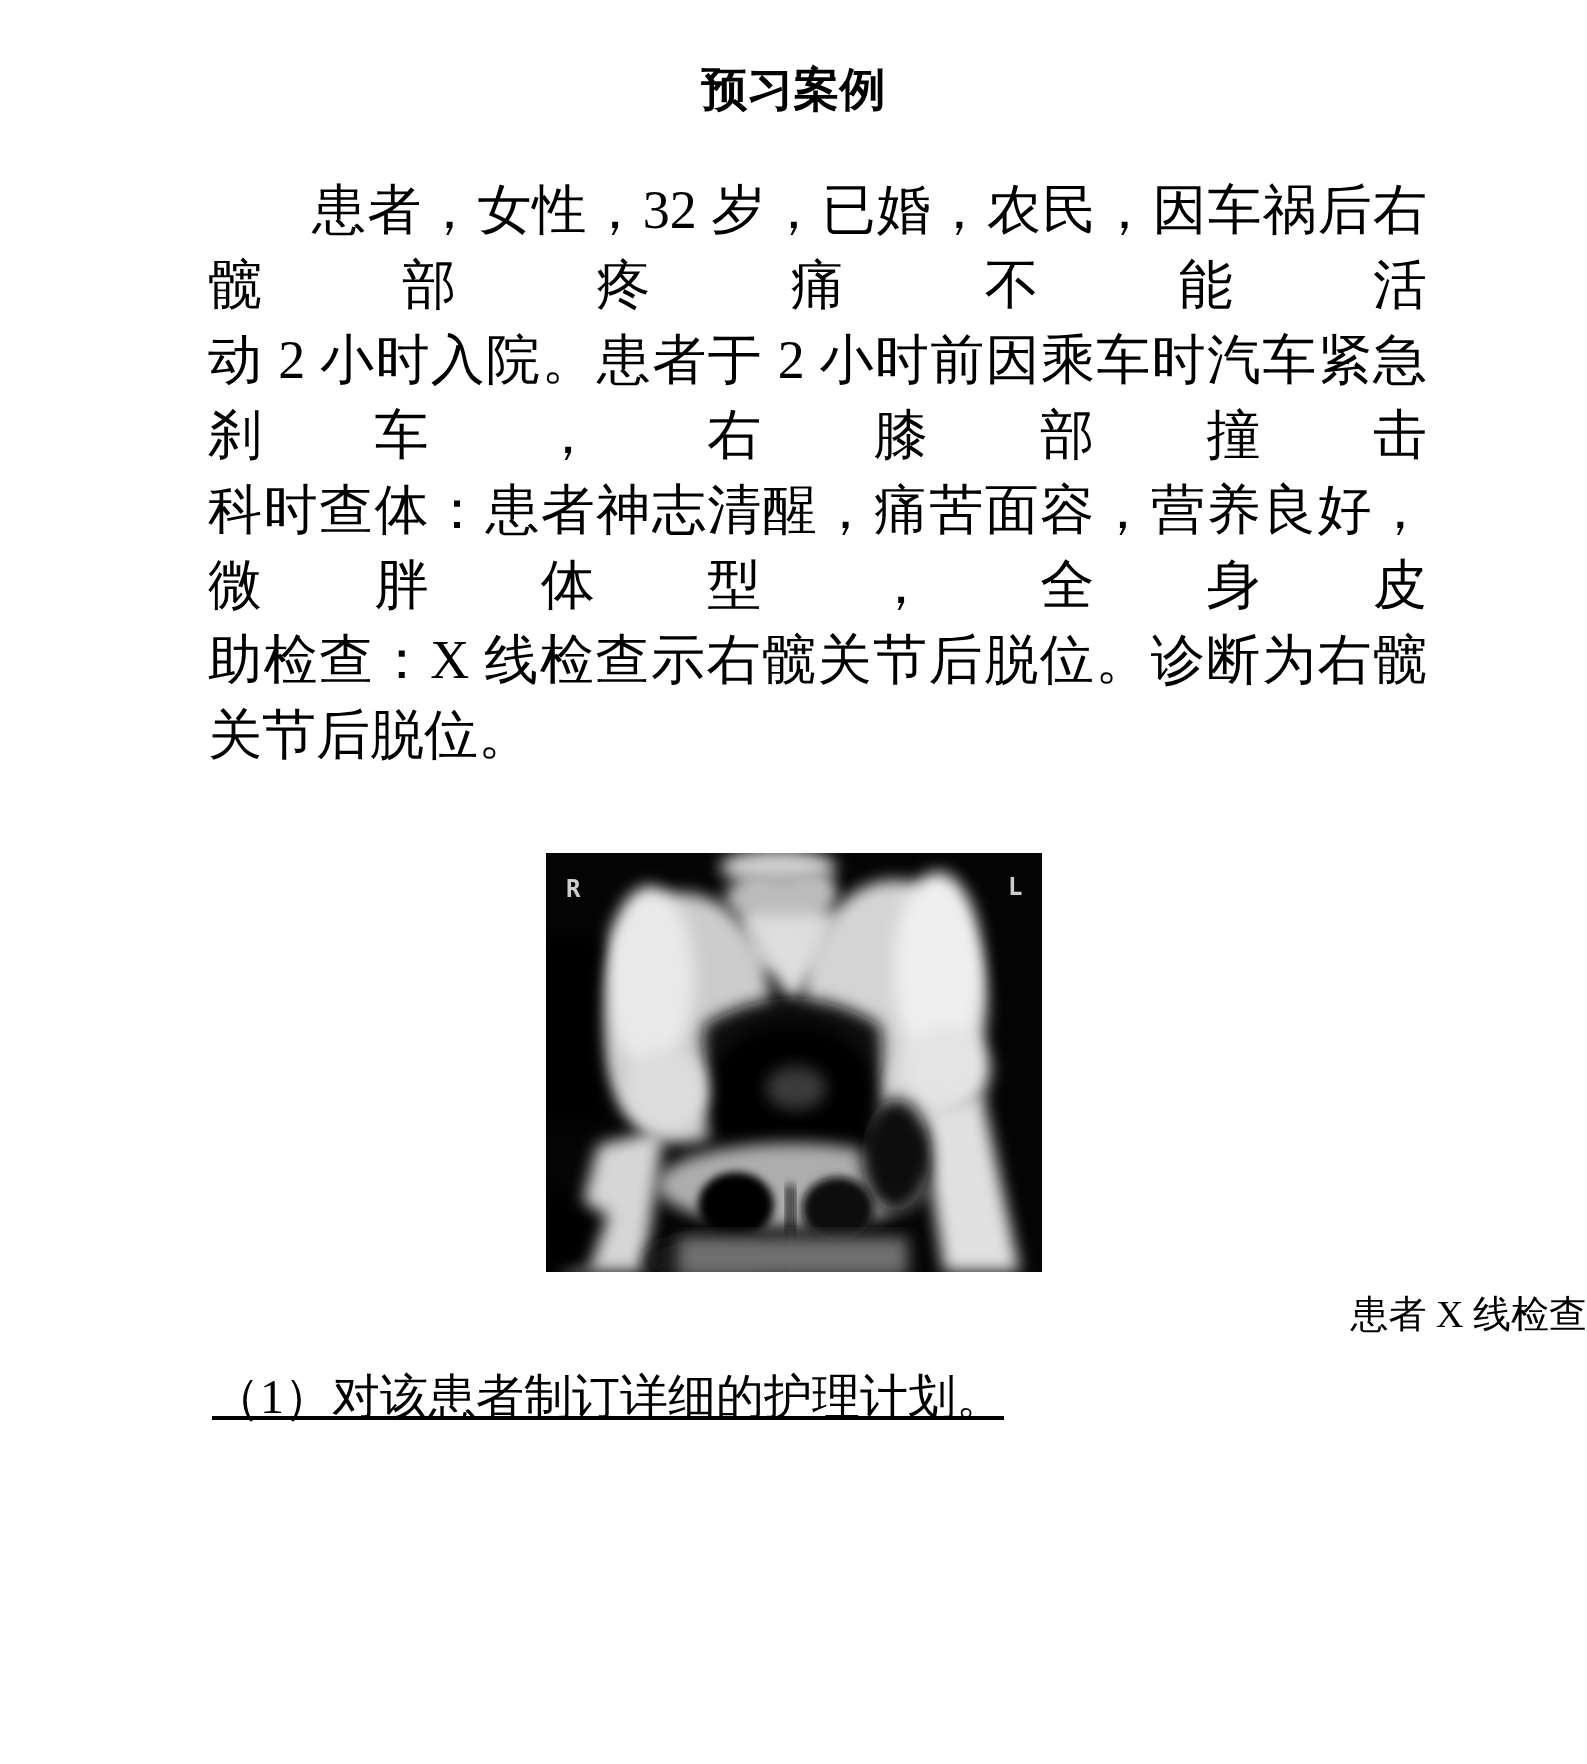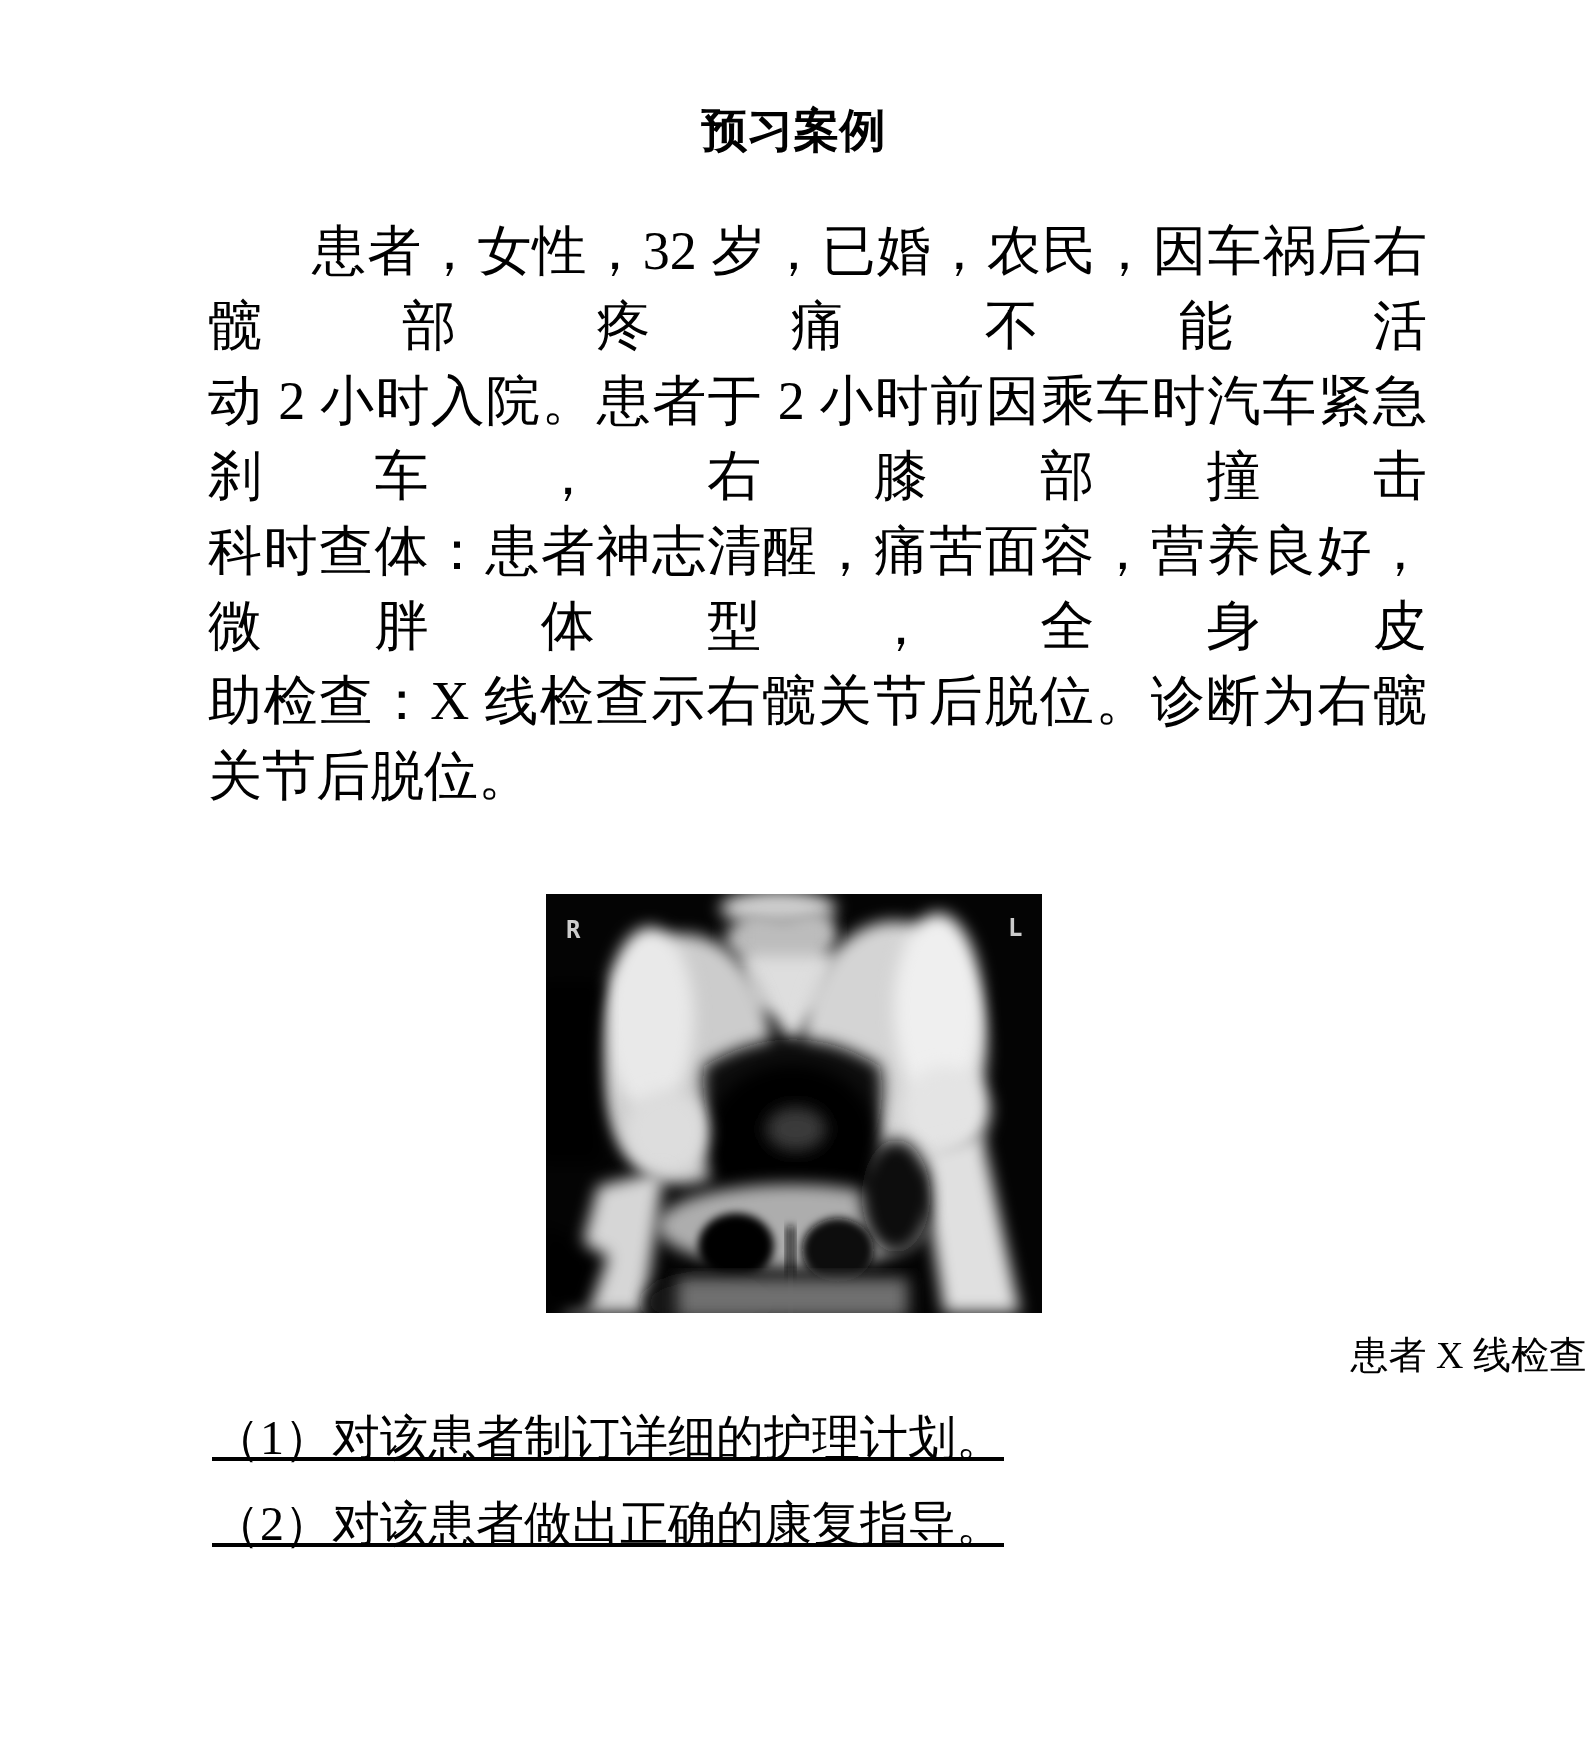--- a/index.html
+++ b/index.html
@@ -12,21 +12,21 @@
     font-family: "Liberation Serif", "DejaVu Serif", serif;
   }
   .page {
     position: relative;
     width: 1587px;
     height: 1764px;
     background: #ffffff;
     overflow: hidden;
   }
   .doc-title {
-    padding-top: 104px;
+    padding-top: 63px;
     font-size: 46px;
     line-height: 54px;
     font-weight: 700;
     text-align: center;
   }
   .case-paragraph {
     margin: 56px 160px 0 208px;
     font-size: 54px;
   }
   .para-line {
@@ -144,15 +144,14 @@
       <text class="xray-marker" x="20" y="44" font-size="24" fill="#cccccc">R</text>
       <text class="xray-marker" x="462" y="42" font-size="24" fill="#cccccc">L</text>
     </svg>
   </div>
 
   <div class="xray-caption">患者 X 线检查</div>
 
 
   <div class="question-line">（1）对该患者制订详细的护理计划。</div>
 
-  <div class="question-line">（2）对该患者做出正确的康复指导。</div>
 
 </div>
 
 </body></html>

